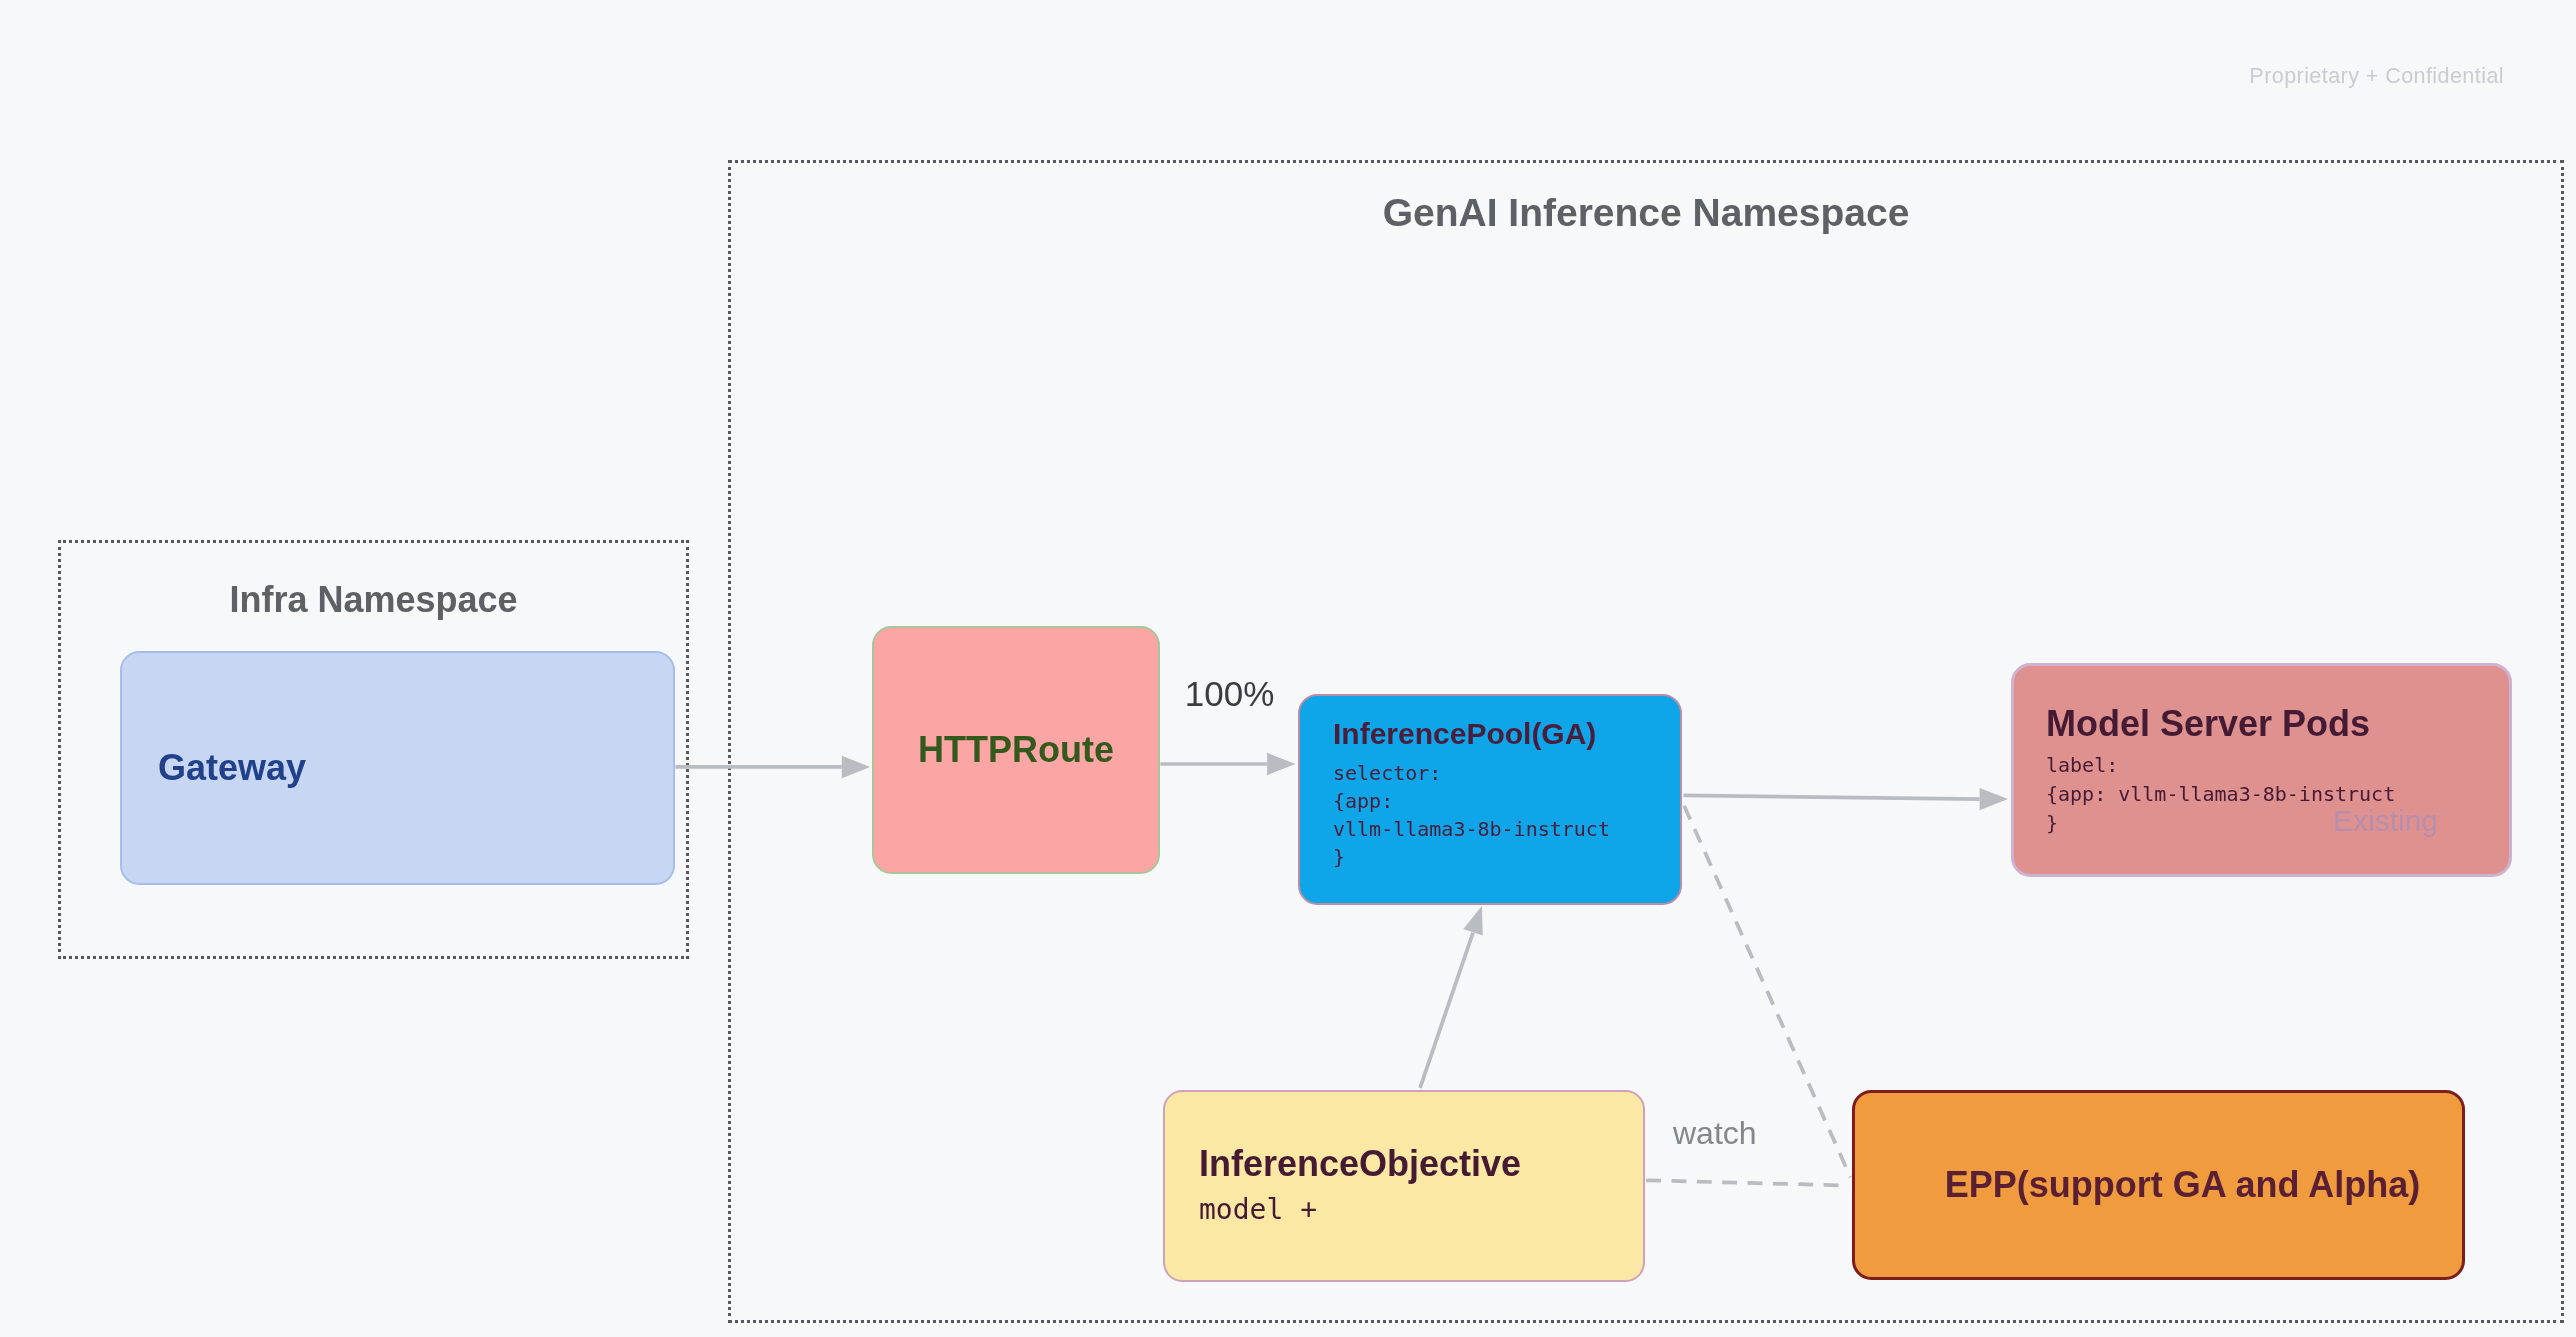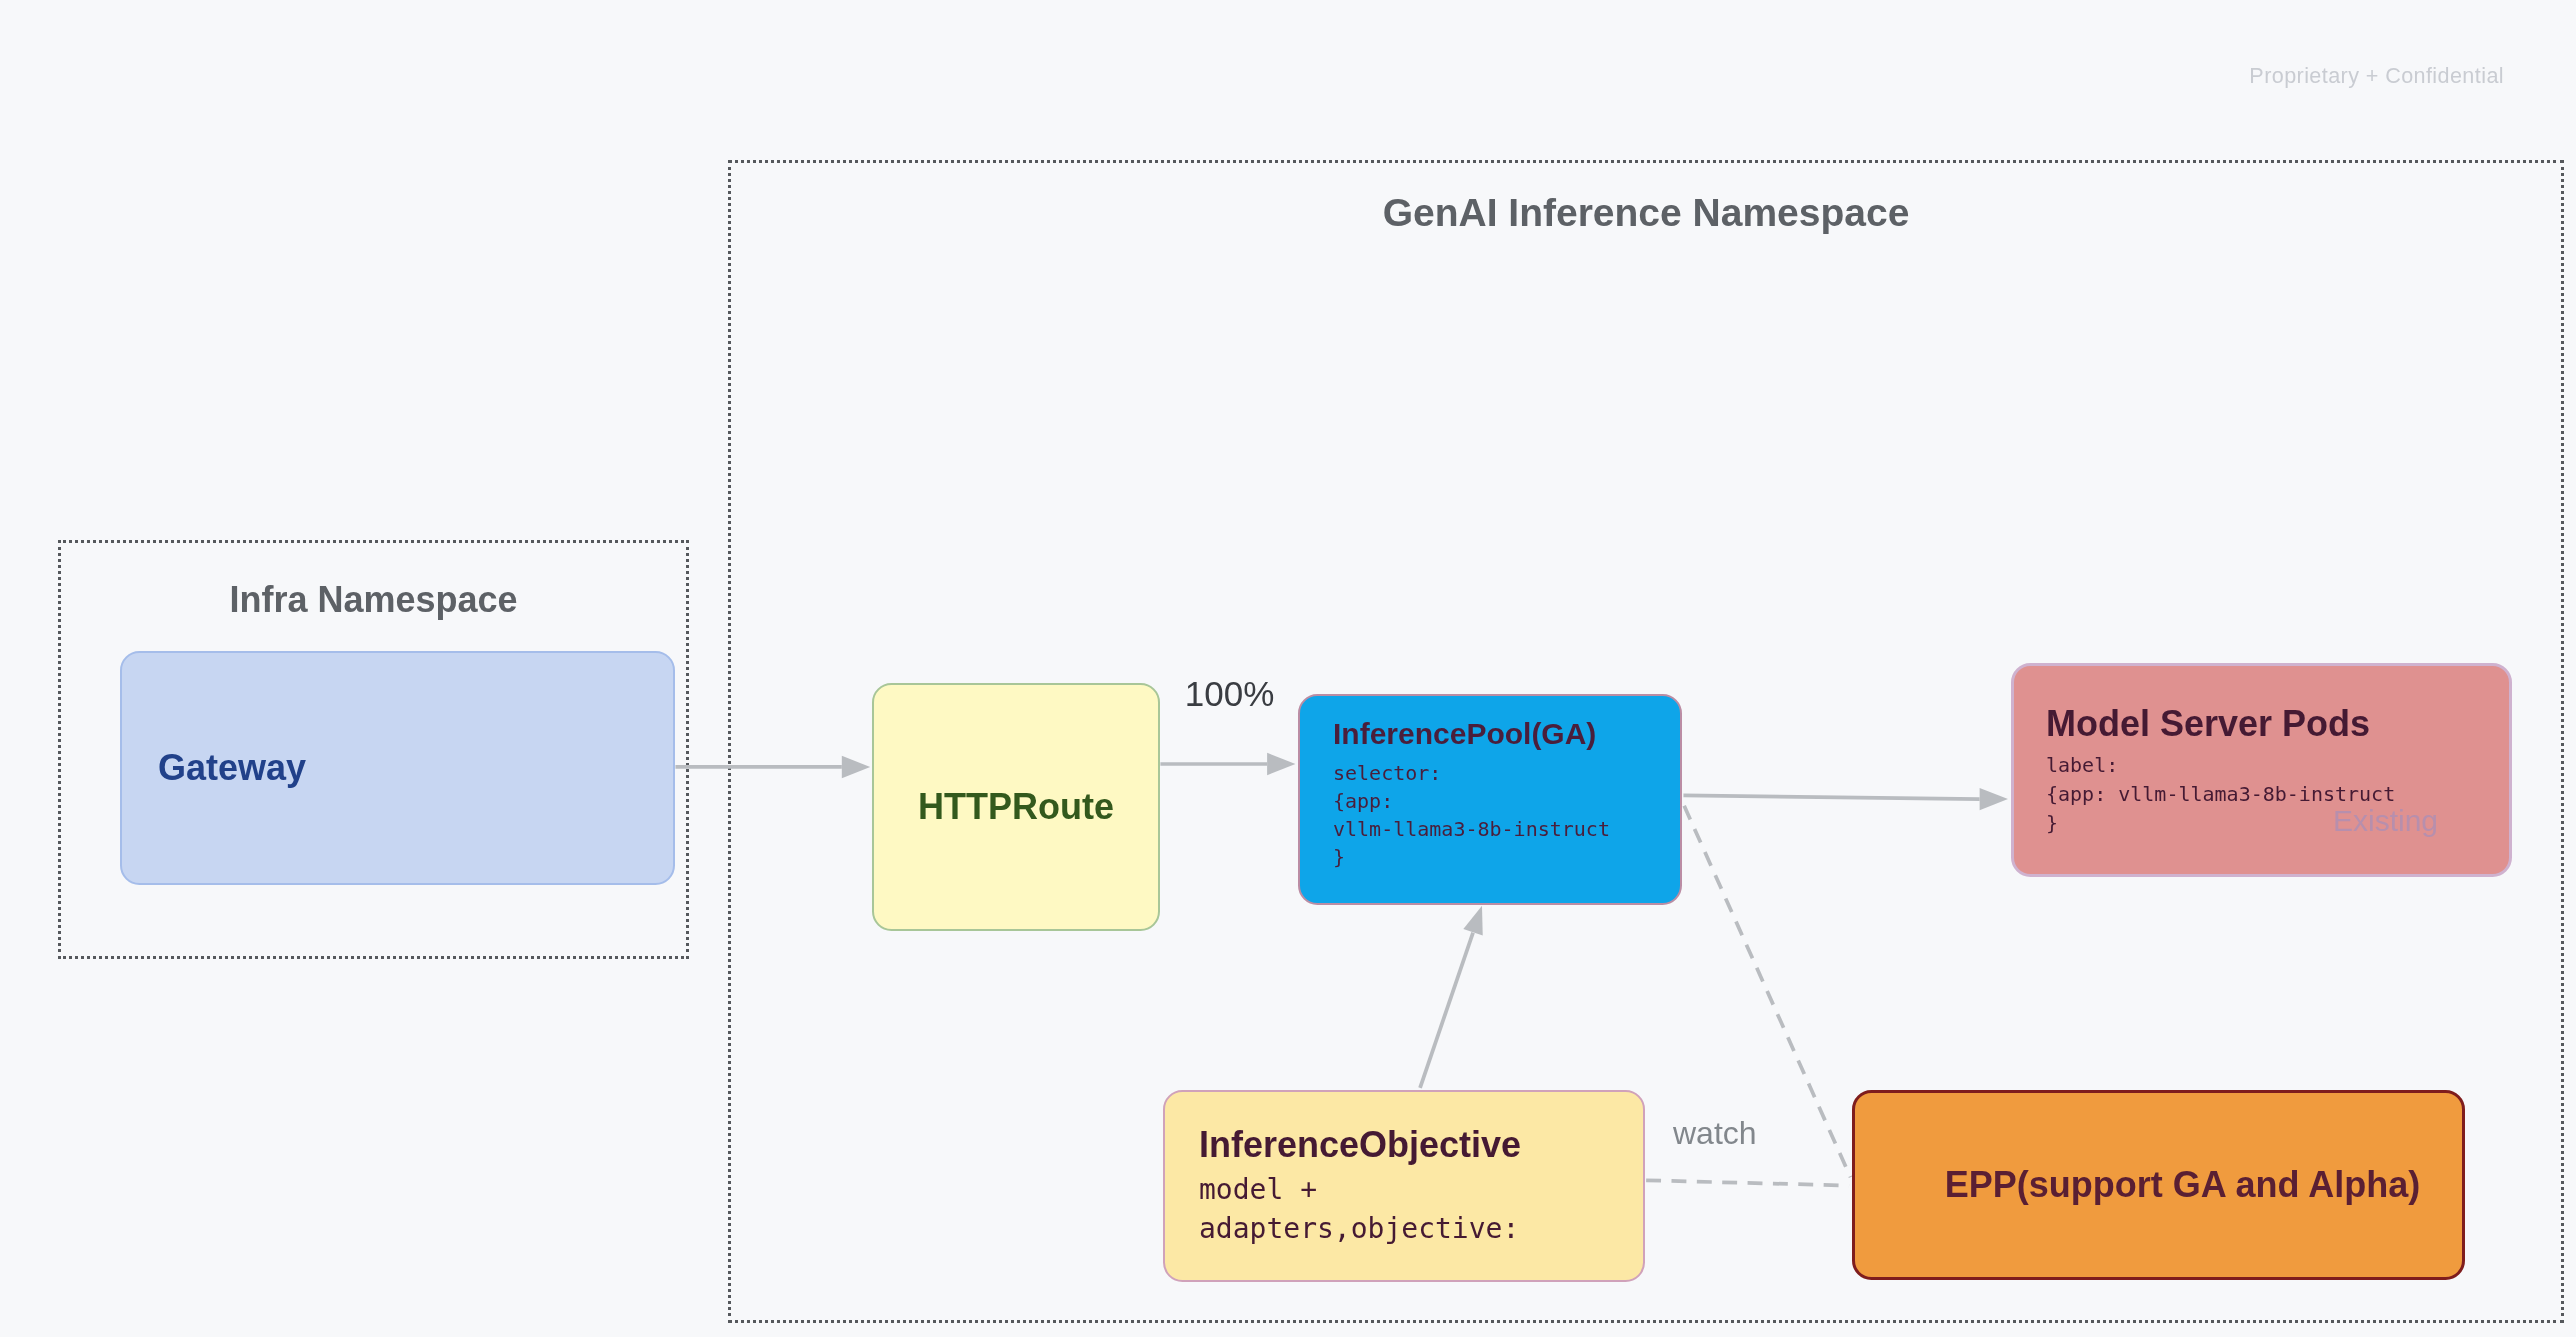--- a/index.html
+++ b/index.html
@@ -65,22 +65,22 @@
 
   .node-gateway {
     left: 120px; top: 651px; width: 555px; height: 234px;
     background: #c7d6f2;
     border: 2.2px solid #a5bdea;
     padding-left: 36px;
   }
   .node-gateway .node-title { font-size: 36px; color: #21418a; }
 
   .node-httproute {
-    left: 872px; top: 683px; width: 288px; height: 248px;
-    background: #fef9c3;
+    left: 872px; top: 626px; width: 288px; height: 248px;
+    background: #fca5a5;
     border: 2.2px solid #a8c698;
     align-items: center;
   }
   .node-httproute .node-title { font-size: 36px; color: #33591d; }
 
   .node-pool {
     left: 1298px; top: 694px; width: 384px; height: 211px;
     background: #0ea5e9;
     border: 2.2px solid #bb8da4;
     padding: 21px 21px 14px 33px;
@@ -207,21 +207,20 @@
       <div>{app: vllm-llama3-8b-instruct</div>
       <div>}</div>
     </div>
     <span class="status-existing">Existing</span>
   </div>
 
   <div class="node node-objective">
     <span class="node-title">InferenceObjective</span>
     <div class="node-body">
       <div>model +</div>
-      <div>adapters,objective:</div>
     </div>
   </div>
 
   <div class="node node-epp">
     <span class="node-title">EPP(support GA and Alpha)</span>
   </div>
 
   <div class="edge-label label-weight">100%</div>
   <div class="edge-label label-watch">watch</div>
 

